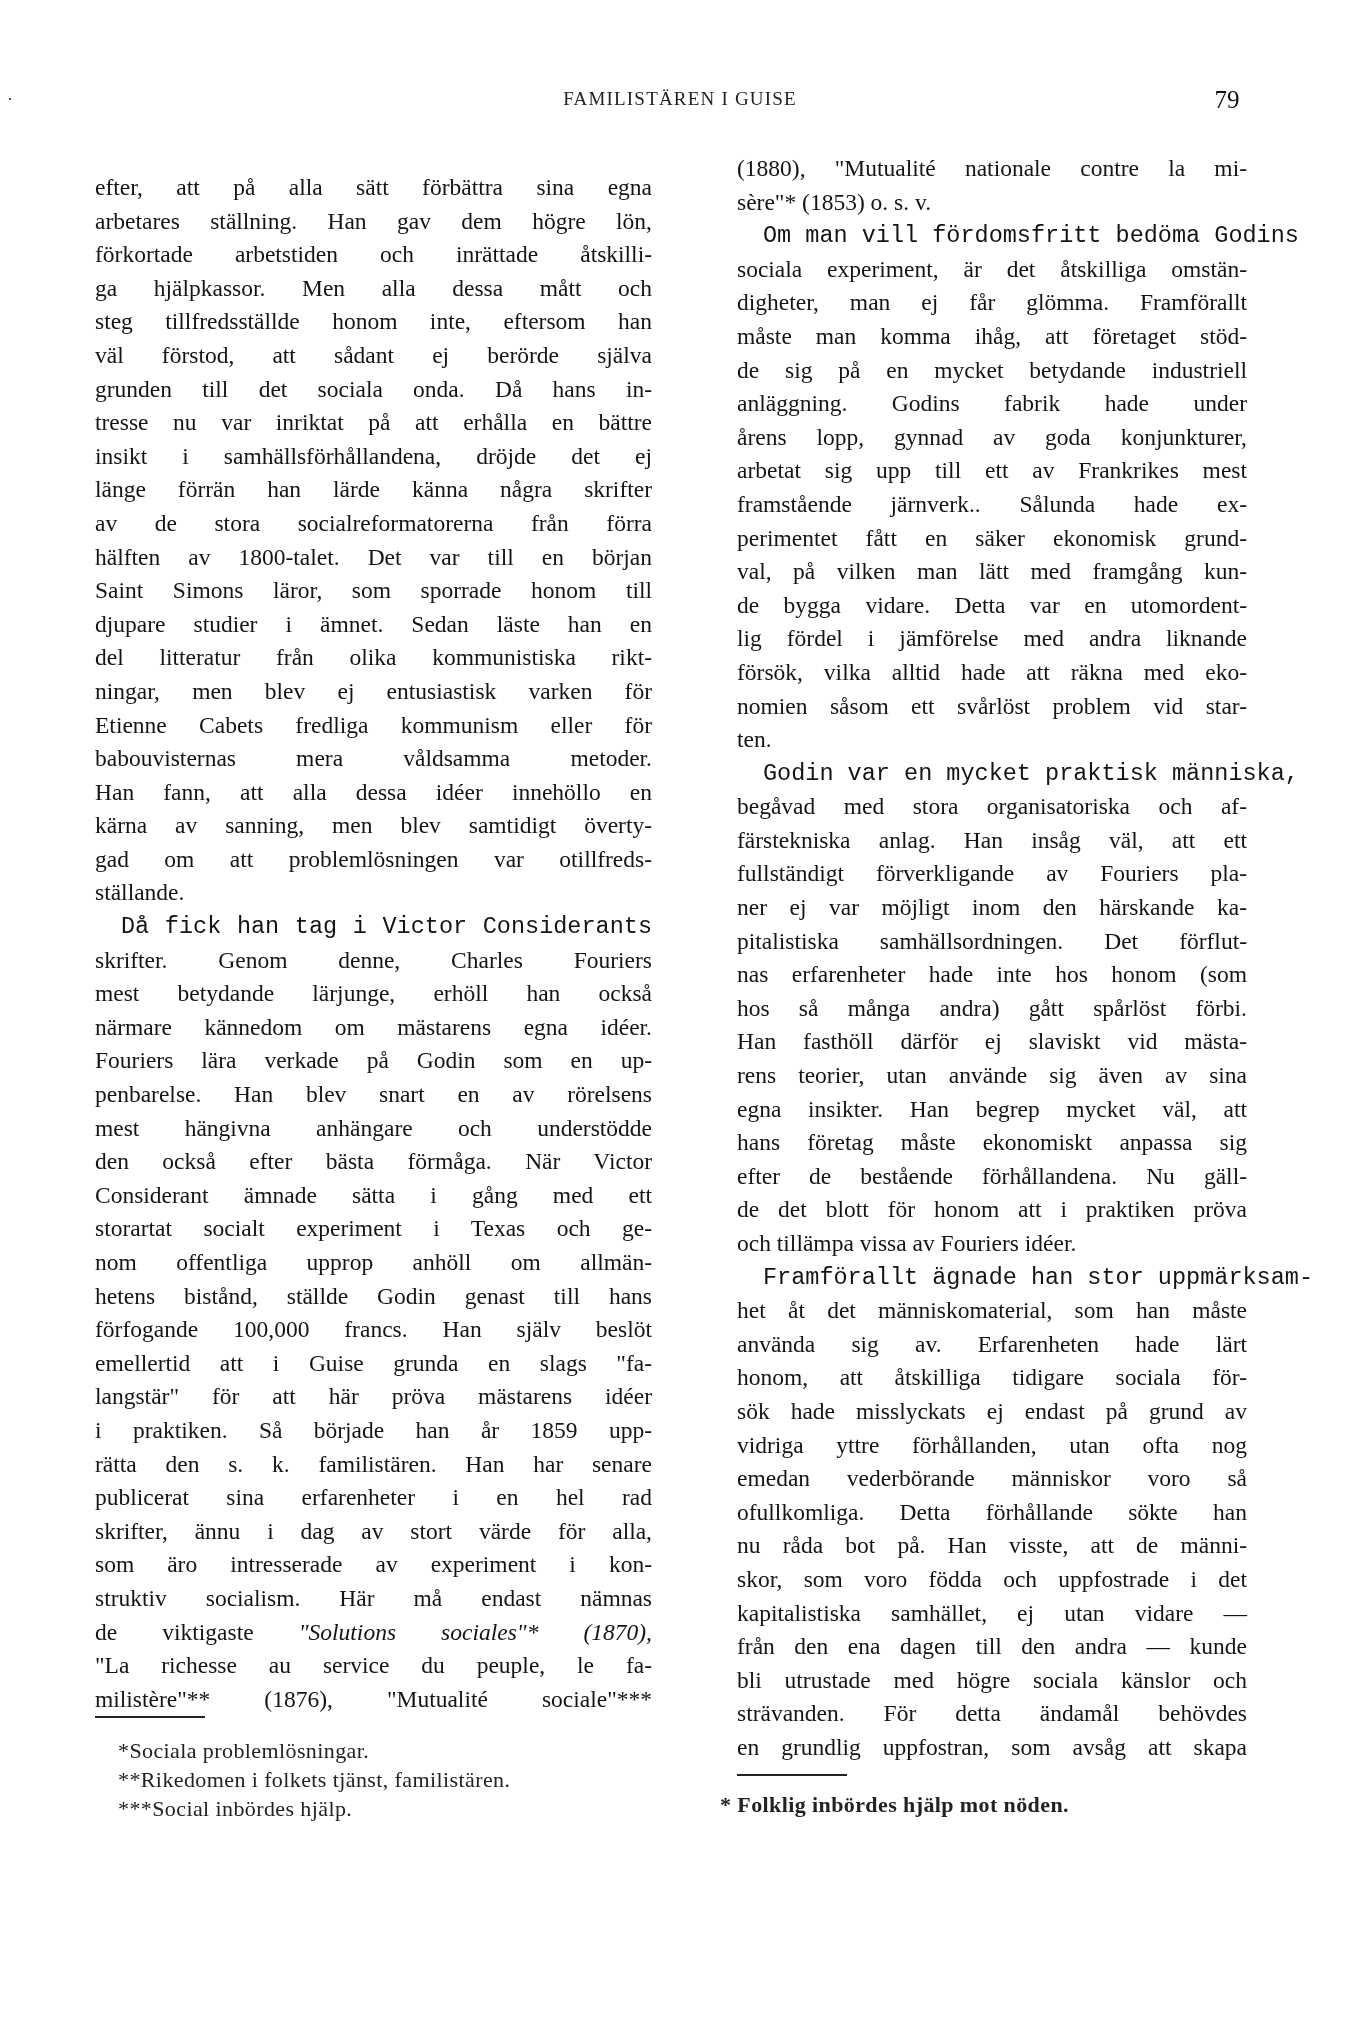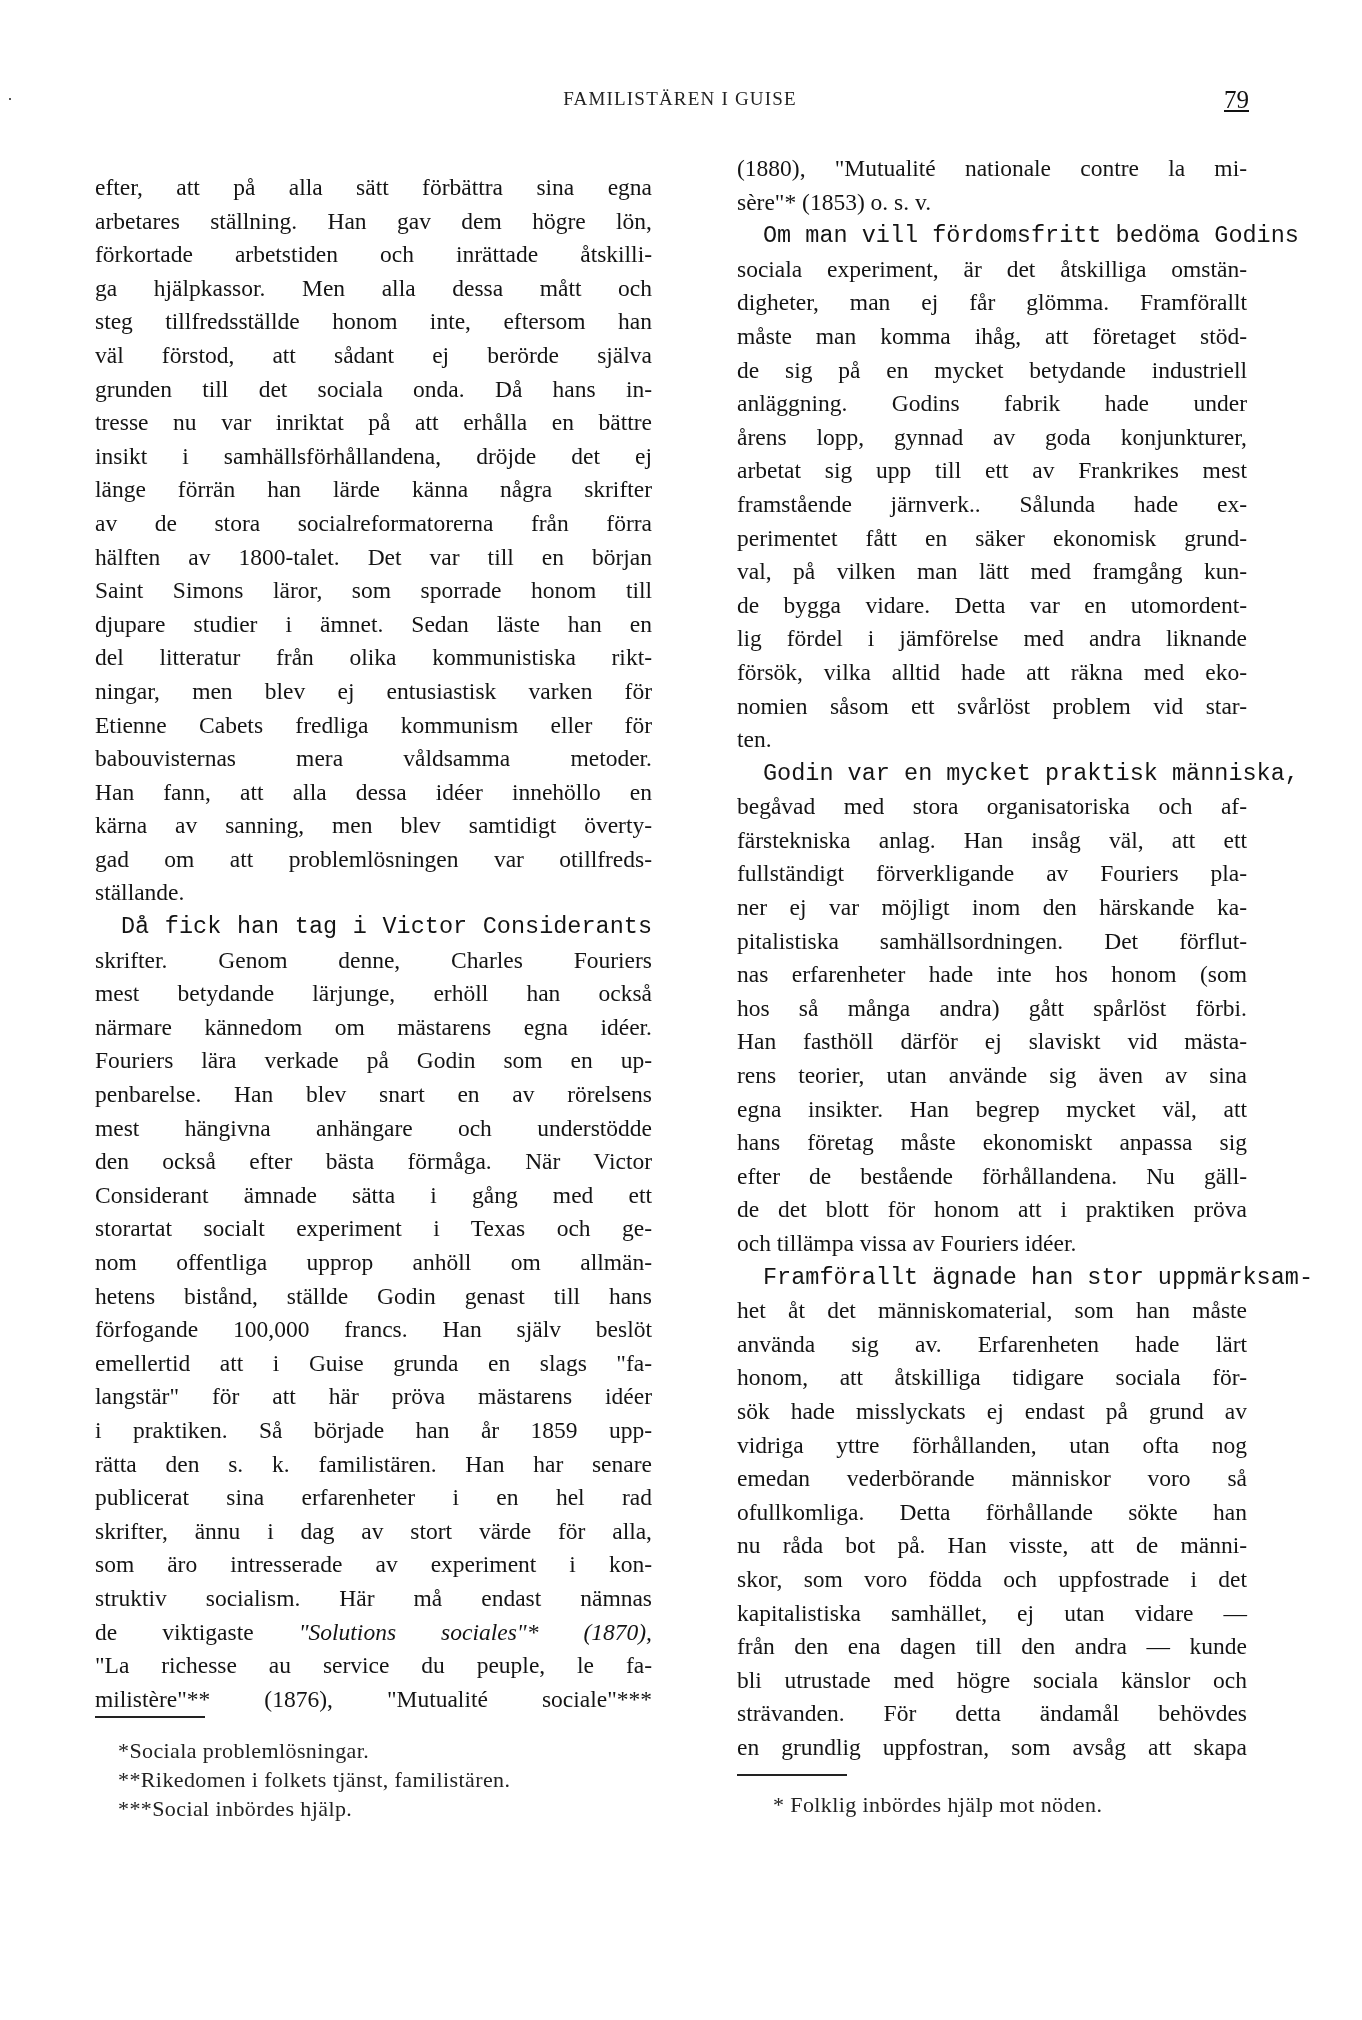--- a/index.html
+++ b/index.html
@@ -1,34 +1,34 @@
 <!DOCTYPE html>
 <html><head>
 <meta charset="utf-8">
 <style>
   html, body { margin: 0; padding: 0; background: #ffffff; }
   body { width: 1362px; height: 2020px; position: relative; overflow: hidden;
          font-family: "Liberation Serif", "DejaVu Serif", serif; color: #141414; }
   .running-head { position: absolute; top: 88px; left: 420px; width: 520px; text-align: center;
                   font-size: 19px; letter-spacing: 1.2px; color: #222; }
-  .page-number { position: absolute; top: 86px; left: 1205px; width: 44px; text-align: right;
-                 font-size: 25px; color: #111; text-decoration: underline; }
+  .page-number { position: absolute; top: 86px; left: 1205px; width: 44px; text-align: center;
+                 font-size: 25px; color: #111; }
   .stray-dot { position: absolute; top: 98px; left: 9px; width: 2px; height: 2px; background: #555; }
   .column { position: absolute; top: 152px; font-size: 23.5px; line-height: 33.6px; }
   .column.left { left: 95px; width: 557px; margin-top: 19px; }
   .column.right { left: 737px; width: 510px; }
   .line { display: block; white-space: nowrap; text-align: justify; text-align-last: justify; height: 33.6px; }
   .line.last { text-align-last: left; }
   .line.indent { padding-left: 26px; font-family: Liberation Mono, monospace; }
   .rule { position: absolute; height: 1.5px; background: #222; }
   .rule.left { left: 95px; top: 1716px; width: 110px; }
   .rule.right { left: 737px; top: 1774px; width: 110px; }
   .footnotes { position: absolute; font-size: 22px; line-height: 29px; letter-spacing: 0.4px; color: #222; }
   .footnotes.left { left: 118px; top: 1736px; }
-  .footnotes.right { left: 773px; top: 1790px; }
+  .footnotes.right { left: 720px; top: 1790px; font-weight: bold; }
   em { font-style: italic; }
 </style>
 </head>
 <body>
 
 <div class="stray-dot"></div>
 <div class="running-head">FAMILISTÄREN I GUISE</div>
 <div class="page-number">79</div>
 
 <div class="column left" id="left-col">

